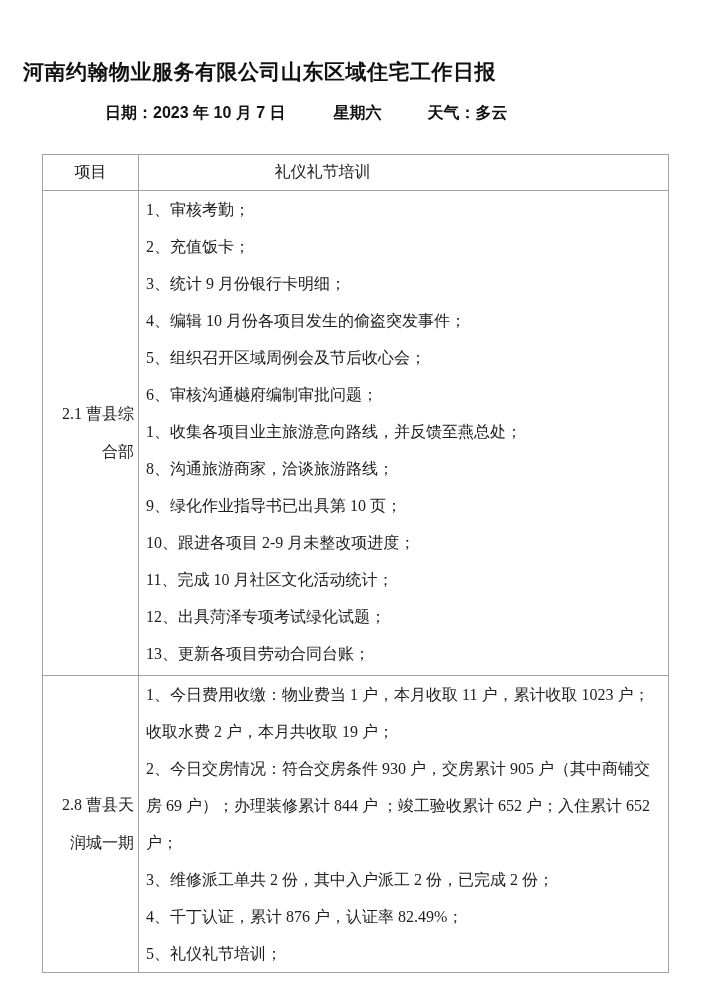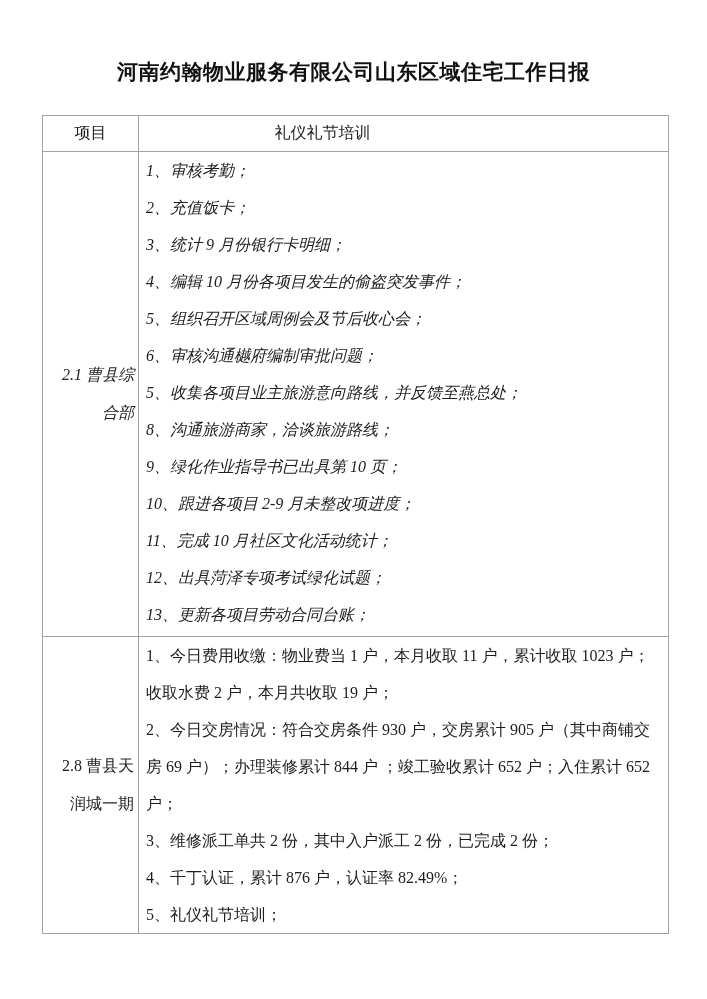--- a/index.html
+++ b/index.html
@@ -8,27 +8,28 @@
     position: relative;
     width: 707px;
     height: 999px;
     background: #ffffff;
     color: #1d1d1d;
     overflow: hidden;
     font-family: "Liberation Serif", "DejaVu Serif", serif;
   }
   .doc-title {
     margin-top: 57px;
-    text-align: center;
+    text-align: left;
     font-family: "Liberation Sans", "DejaVu Sans", sans-serif;
     font-weight: bold;
     font-size: 21px;
     line-height: 30px;
     color: #111;
     letter-spacing: 0.5px;
+    padding-left: 23px;
   }
   .meta-line {
     margin-top: 13px;
     margin-left: 105px;
     font-family: "Liberation Sans", "DejaVu Sans", sans-serif;
     font-weight: bold;
     font-size: 16px;
     line-height: 26px;
     color: #111;
     white-space: nowrap;
@@ -56,32 +57,35 @@
     vertical-align: middle;
     text-align: left;
     padding: 0 4px 0 5px;
     line-height: 38px;
   }
   td.work-cell {
     vertical-align: top;
     padding: 0 6px 0 7px;
     line-height: 37px;
   }
-  tr.row-1 td { height: 485px; font-style: italic; }
+  tr.row-1 td { height: 485px; }
   tr.row-2 td { height: 293px; }
   .work-item { margin: 0; line-height: 37px; }
   .proj-line { line-height: 38px; text-align: right; }
 </style>
 </head>
 <body>
 
 <div class="page">
 
   <div class="doc-title">河南约翰物业服务有限公司山东区域住宅工作日报</div>
 
+  <div class="meta-line">
+    <span class="meta-date">日期：2023 年 10 月 7 日</span><span class="meta-weekday">星期六</span><span class="meta-weather">天气：多云</span>
+  </div>
 
   <table class="report">
     <thead>
       <tr>
         <th class="col-project">项目</th>
         <th class="col-work">礼仪礼节培训</th>
       </tr>
     </thead>
     <tbody>
       <tr class="row-1">
@@ -89,21 +93,21 @@
             <p class="proj-line">2.1 曹县综</p>
             <p class="proj-line">合部</p>
           </td>
         <td class="work-cell">
             <p class="work-item">1、审核考勤；</p>
             <p class="work-item">2、充值饭卡；</p>
             <p class="work-item">3、统计 9 月份银行卡明细；</p>
             <p class="work-item">4、编辑 10 月份各项目发生的偷盗突发事件；</p>
             <p class="work-item">5、组织召开区域周例会及节后收心会；</p>
             <p class="work-item">6、审核沟通樾府编制审批问题；</p>
-            <p class="work-item">5、收集各项目业主旅游意向路线，并反馈至燕总处；</p>
+            <p class="work-item">1、收集各项目业主旅游意向路线，并反馈至燕总处；</p>
             <p class="work-item">8、沟通旅游商家，洽谈旅游路线；</p>
             <p class="work-item">9、绿化作业指导书已出具第 10 页；</p>
             <p class="work-item">10、跟进各项目 2-9 月未整改项进度；</p>
             <p class="work-item">11、完成 10 月社区文化活动统计；</p>
             <p class="work-item">12、出具菏泽专项考试绿化试题；</p>
             <p class="work-item">13、更新各项目劳动合同台账；</p>
           </td>
       </tr>
       <tr class="row-2">
         <td class="proj-cell">

